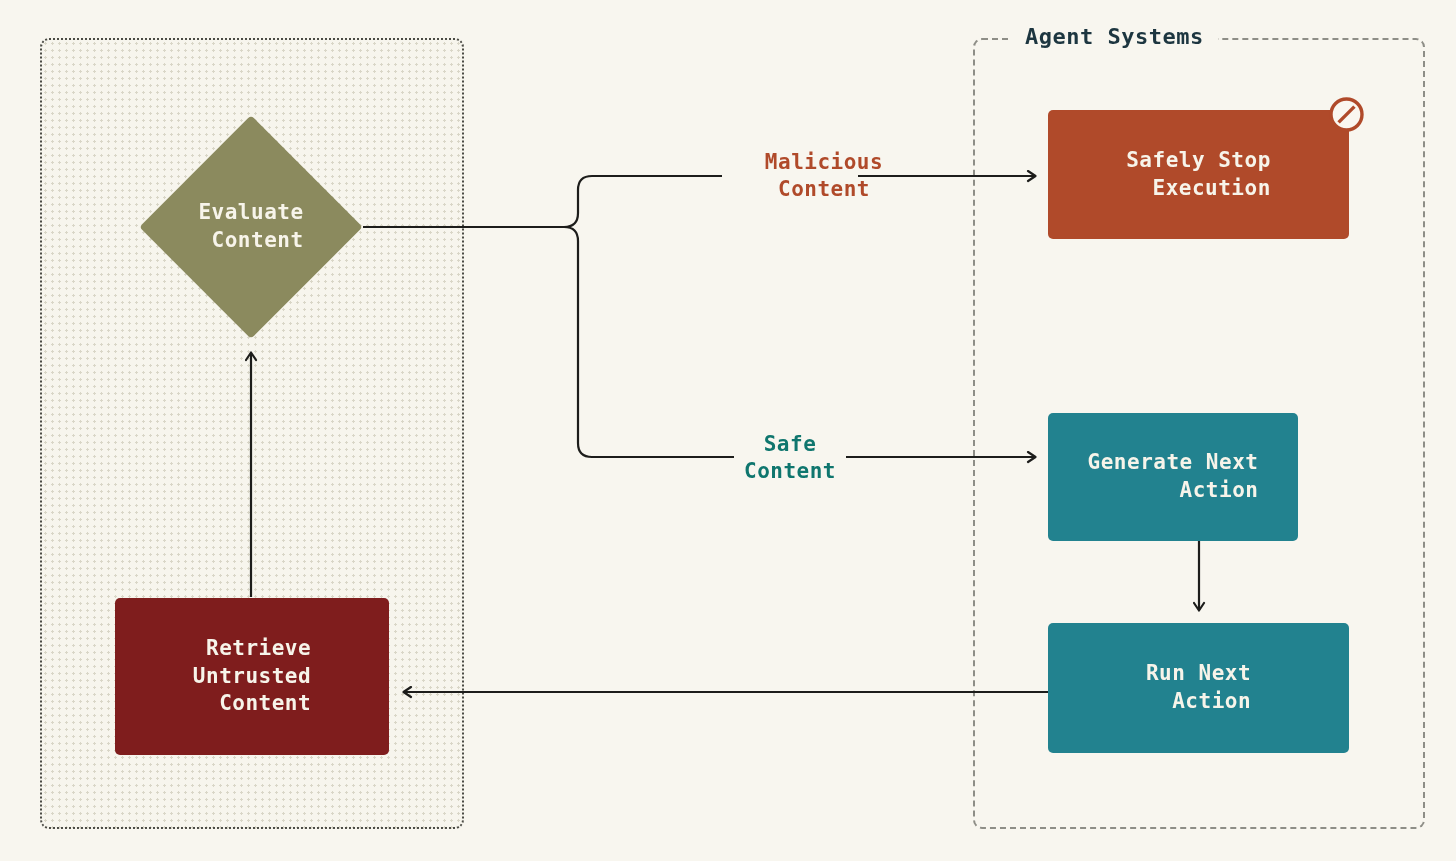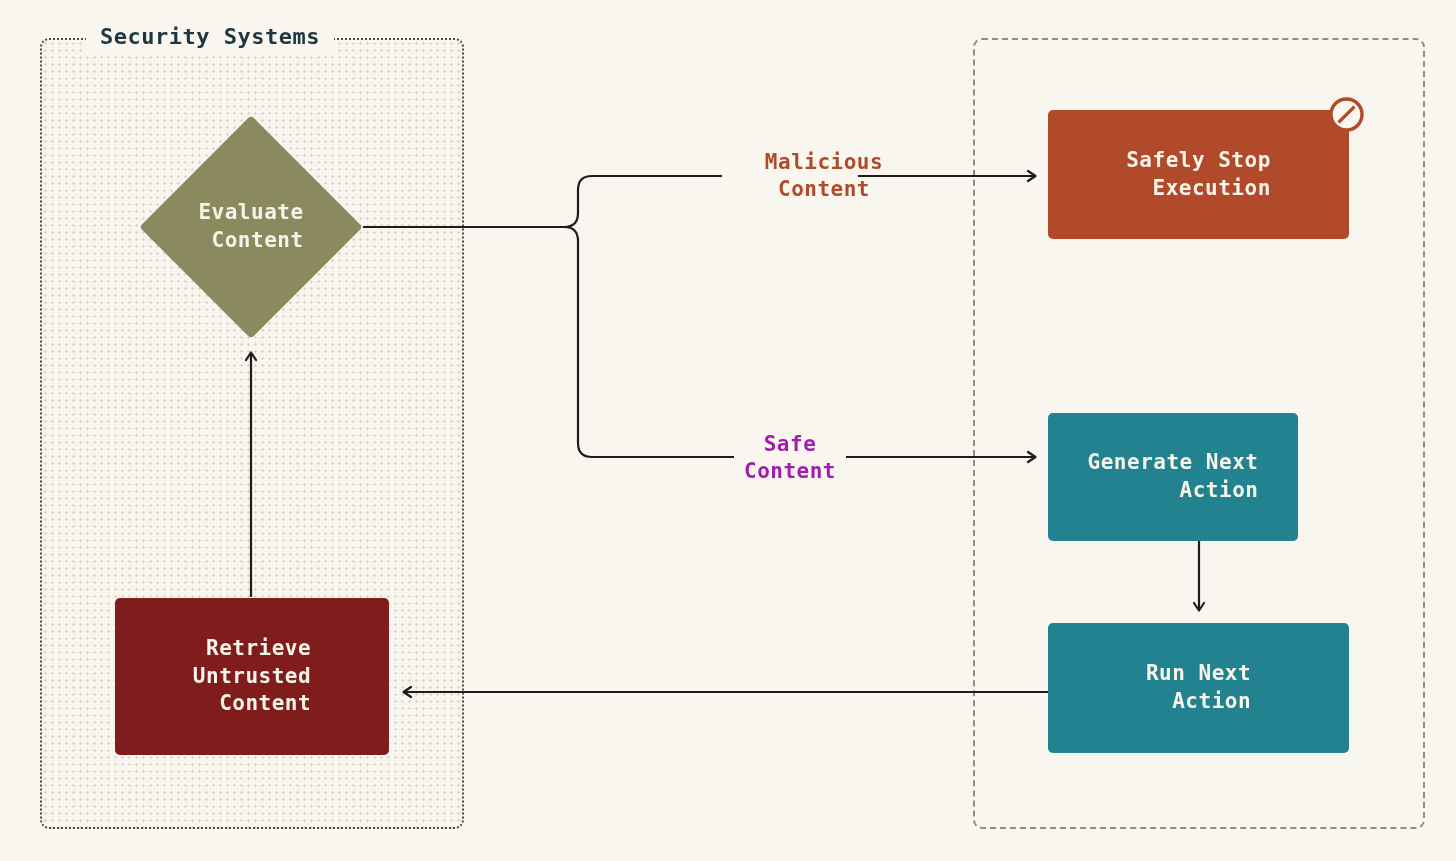--- a/index.html
+++ b/index.html
@@ -59,33 +59,33 @@
   .node.safely-stop{left:1048px;top:110px;width:301px;height:129px;}
   .node.generate{left:1048px;top:413px;width:250px;height:128px;}
   .node.run{left:1048px;top:623px;width:301px;height:130px;}
   
   .edge-label{
     position:absolute;transform:translate(-50%,-50%);
     font-weight:bold;font-size:21px;line-height:1.28;text-align:center;
     white-space:pre-line;z-index:6;letter-spacing:.5px;
   }
   .edge-label.malicious{left:824px;top:176px;color:#b04a2a;}
-  .edge-label.safe{left:790px;top:458px;color:#a21caf;}
+  .edge-label.safe{left:790px;top:458px;color:#0f766e;}
   
   .ban-icon{position:absolute;left:1328px;top:96px;width:37px;height:37px;z-index:7;}
 </style>
 </head>
 <body>
 
 <div class="canvas">
 
   <div class="group security"></div>
   <div class="group agent"></div>
 
-  <div class="group-title security-title">Security Systems</div>
+  <div class="group-title agent-title">Agent Systems</div>
 
   <svg class="edges" width="1456" height="861" viewBox="0 0 1456 861">
     <defs>
       <marker id="chev" markerWidth="13" markerHeight="13" refX="9.5" refY="6.5" orient="auto" markerUnits="userSpaceOnUse">
         <path d="M2.5,1.5 L10,6.5 L2.5,11.5" fill="none" stroke="#1d1d1b" stroke-width="2.2" stroke-linecap="round" stroke-linejoin="round"></path>
       </marker>
     </defs>
     <g stroke="#1d1d1b" stroke-width="2.2" fill="none">
 
       <path d="M 363 227 L 564 227"></path>

